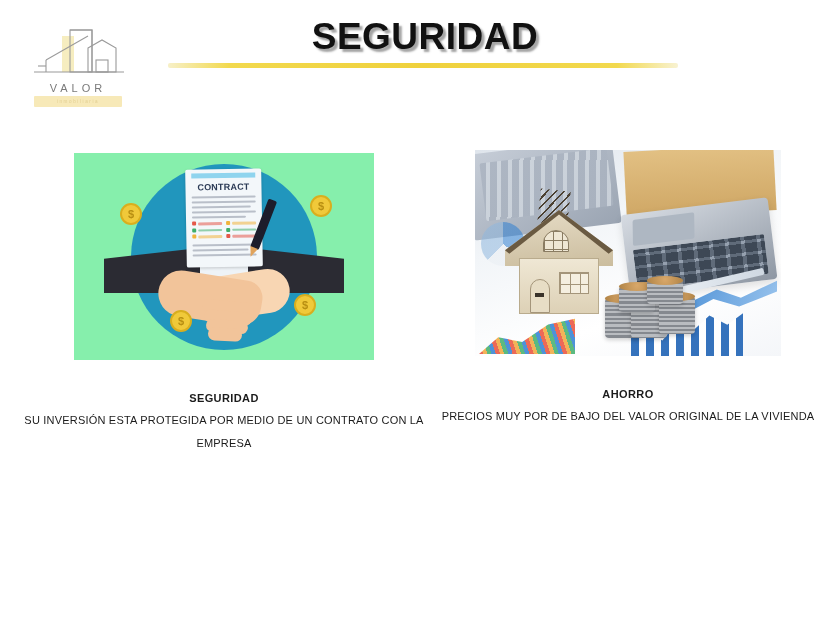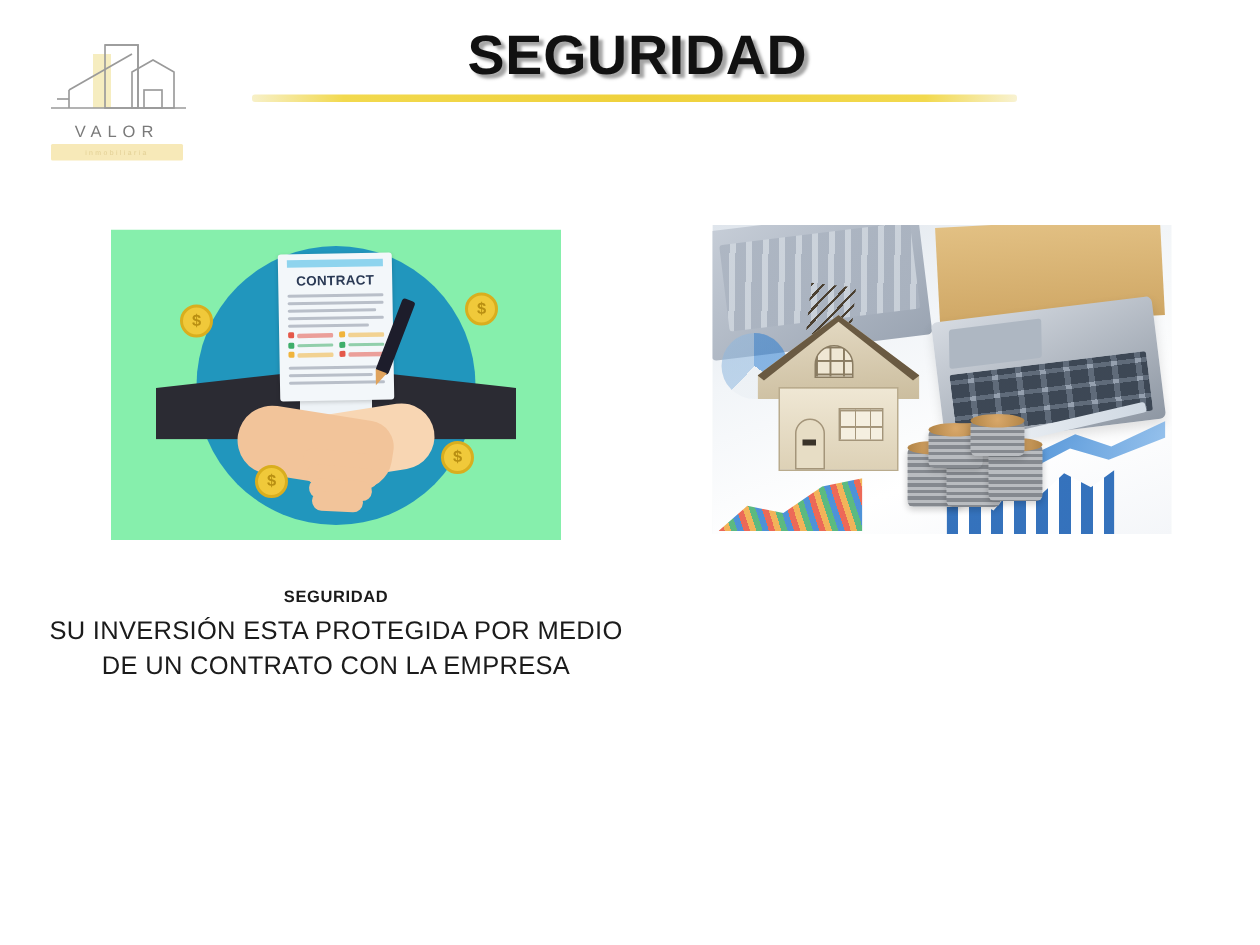--- a/index.html
+++ b/index.html
@@ -45,21 +45,21 @@
   .col { position: absolute; top: 150px; }
   .col-left  { left: 24px;  width: 400px; }
   .col-right { left: 440px; width: 376px; }
 
   .figure { position: relative; overflow: hidden; background: #fff; }
   .fig-left  { margin: 3px auto 0; width: 300px; height: 207px; }
   .fig-right { margin: 0 auto;     width: 306px; height: 206px; }
 
   .caption { margin-top: 28px; text-align: center; color: #1b1b1b; }
   .cap-title { font-size: 11px; font-weight: bold; letter-spacing: .4px; line-height: 21px; }
-  .cap-body  { font-size: 17px; font-weight: 400; letter-spacing: .2px; line-height: 23px; }
+  .cap-body  { font-size: 11px; font-weight: 400; letter-spacing: .2px; line-height: 23px; }
 
   
   .illus { position: absolute; inset: 0; background: #86efac; }
   .illus-circle {
     position: absolute; left: 50%; top: 50%; transform: translate(-50%,-50%);
     width: 186px; height: 186px; border-radius: 50%; background: #2196bd;
   }
   .sleeve { position: absolute; }
   .sleeve-l {
     left: 30px; top: 96px; width: 120px; height: 44px; background: #2b2b33;
@@ -351,15 +351,19 @@
           <div class="cs" style="left:14px;bottom:26px;height:26px;">
               <span class="cs-top"></span>
             </div>
           <div class="cs" style="left:42px;bottom:34px;height:24px;">
               <span class="cs-top"></span>
             </div>
         </div>
       </div>
     </div>
 
+    <div class="caption">
+      <div class="cap-title">AHORRO</div>
+      <div class="cap-body">PRECIOS MUY POR DE BAJO DEL VALOR ORIGINAL DE LA VIVIENDA</div>
+    </div>
   </div>
 
 </div>
 
 </body></html>

